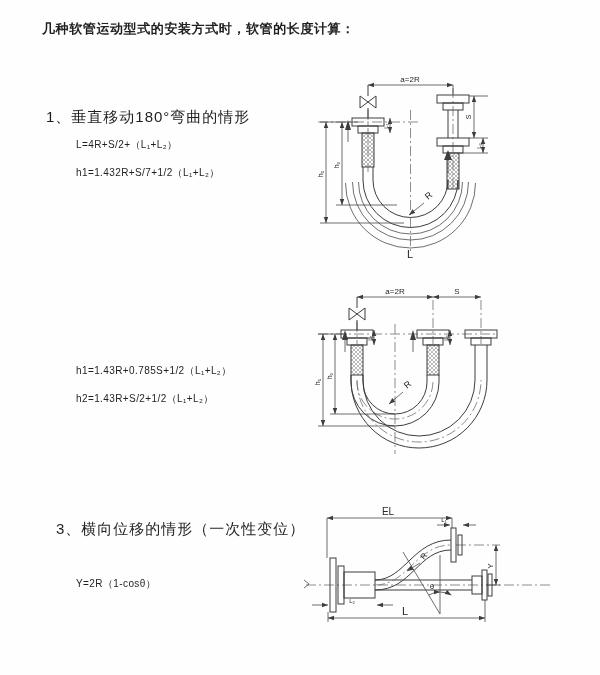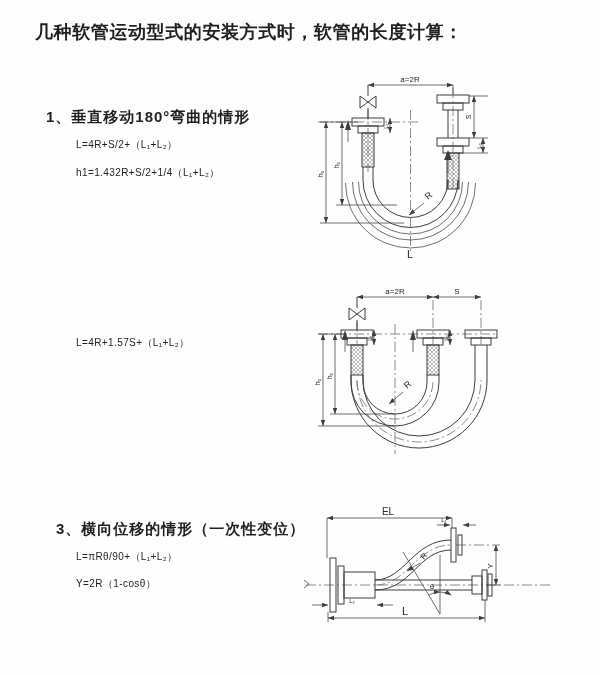--- a/index.html
+++ b/index.html
@@ -1,45 +1,45 @@
 <!DOCTYPE html>
 <html><head>
 <meta charset="utf-8">
 <style>
   html,body{margin:0;padding:0;background:#e8e8e8;}
   .page{
     position:relative;width:600px;height:675px;background:#fefefe;overflow:hidden;
     font-family:"Liberation Sans","DejaVu Sans",sans-serif;color:#1f1f1f;
   }
-  .doc-title{position:absolute;left:35px;top:20px;font-size:18px;font-weight:bold;letter-spacing:.6px;}
-  .sec-h{position:absolute;font-size:15px;font-weight:bold;letter-spacing:1px;}
+  .doc-title{position:absolute;left:42px;top:20px;font-size:13px;font-weight:bold;letter-spacing:.6px;}
+  .sec-h{position:absolute;font-size:15px;font-weight:normal;letter-spacing:1px;}
   .formula{position:absolute;font-size:10px;letter-spacing:.4px;}
   svg{position:absolute;overflow:visible;}
   .ln{stroke:#3d3d3d;stroke-width:1;fill:none;}
   .thin{stroke:#4a4a4a;stroke-width:.8;fill:none;}
   .cl{stroke:#707070;stroke-width:.8;fill:none;stroke-dasharray:10 3 2 3;}
   .braid{stroke:#3d3d3d;stroke-width:1;}
   .arrfill{fill:#3d3d3d;stroke:none;}
   text{fill:#262626;font-family:"Liberation Sans","DejaVu Sans",sans-serif;}
 </style>
 </head>
 <body>
 
 <div class="page">
 
   <div class="doc-title">几种软管运动型式的安装方式时，软管的长度计算：</div>
 
   <div class="sec-h" style="left:46px;top:108px">1、垂直移动180°弯曲的情形</div>
   <div class="formula" style="left:76px;top:138px">L=4R+S/2+（L₁+L₂）</div>
-  <div class="formula" style="left:76px;top:166px">h1=1.432R+S/2+1/4（L₁+L₂）</div>
-
-  <div class="formula" style="left:76px;top:336px">L=4R+1.57S+（L₁+L₂）</div>
+  <div class="formula" style="left:76px;top:166px">h1=1.432R+S/7+1/2（L₁+L₂）</div>
+
+  <div class="formula" style="left:76px;top:364px">h1=1.43R+0.785S+1/2（L₁+L₂）</div>
+  <div class="formula" style="left:76px;top:392px">h2=1.43R+S/2+1/2（L₁+L₂）</div>
 
   <div class="sec-h" style="left:56px;top:520px">3、横向位移的情形（一次性变位）</div>
-  <div class="formula" style="left:76px;top:550px">L=πRθ/90+（L₁+L₂）</div>
   <div class="formula" style="left:76px;top:577px">Y=2R（1-cosθ）</div>
 
   <svg style="left:312px;top:72px" width="283" height="190" viewBox="0 0 283 190">
     <defs>
       <pattern id="hA" width="4" height="4" patternUnits="userSpaceOnUse">
         <path d="M0,0 L4,4 M4,0 L0,4" stroke="#8c8c8c" stroke-width="0.6"></path>
       </pattern>
       <marker id="m1e" markerWidth="9" markerHeight="7" refX="8" refY="3" orient="auto">
         <path d="M0,0 L8,3 L0,6 Z" class="arrfill"></path>
       </marker>

